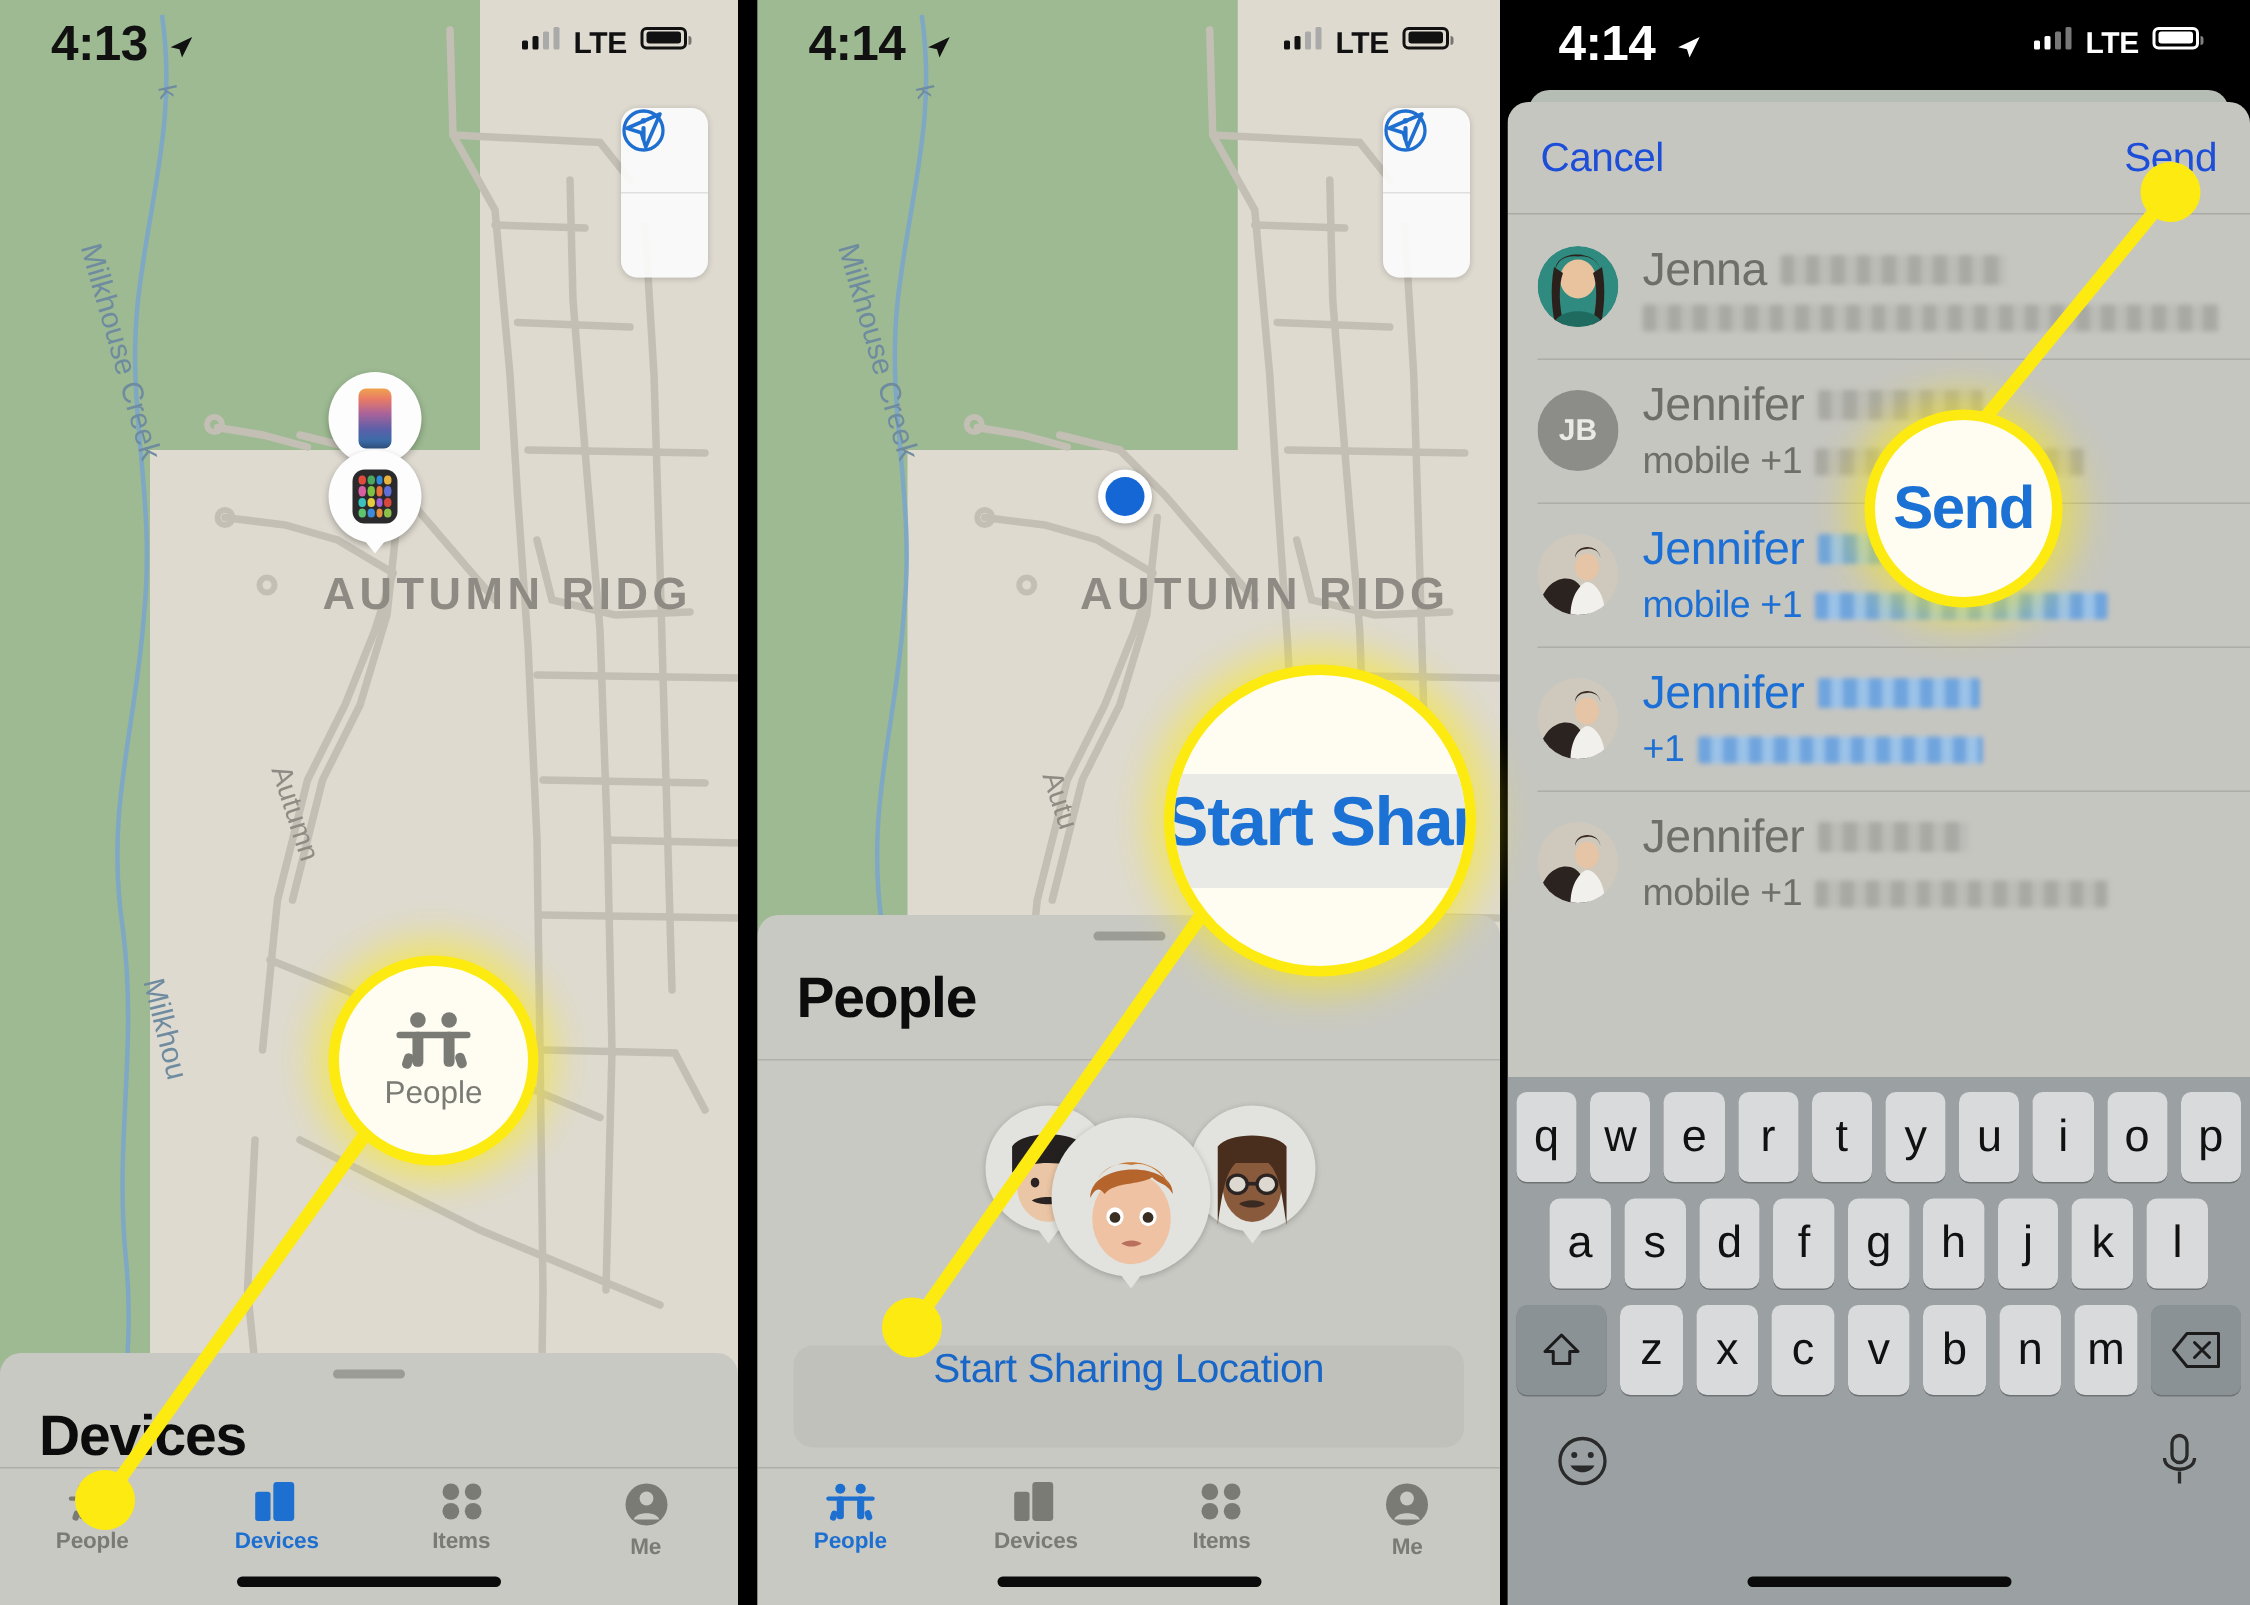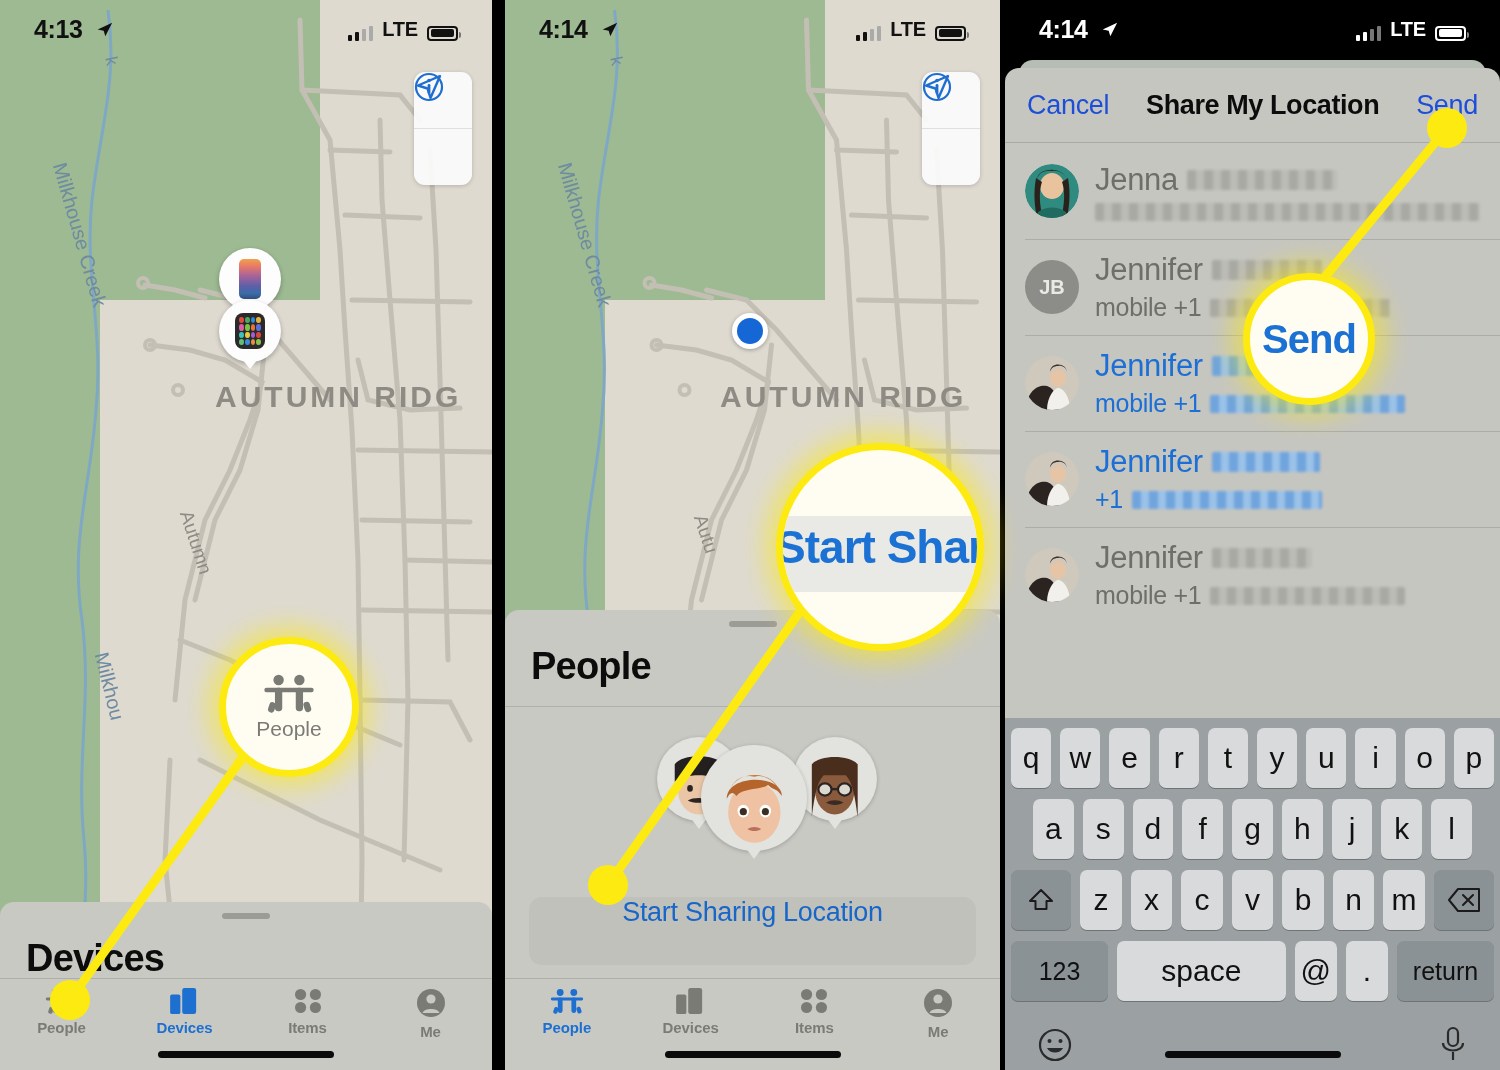--- a/index.html
+++ b/index.html
@@ -16,22 +16,22 @@
   #panel1 { left: 0;    width: 492px; }
   #panel2 { left: 505px; width: 495px; }
   #panel3 { left: 1005px; width: 495px; background:#000; }
 
   
   .statusbar {
     position: absolute; top: 0; left: 0; right: 0; height: 58px;
     display: flex; align-items: center; justify-content: space-between;
     padding: 0 34px 0 34px; z-index: 40;
   }
-  .sb-time { font-size: 25px; font-weight: 700; letter-spacing: -0.4px; display:flex; align-items:flex-end; gap:14px;}
-  .sb-right { display: flex; align-items: flex-end; gap: 9px; }
+  .sb-time { font-size: 33px; font-weight: 700; letter-spacing: -0.4px; display:flex; align-items:flex-end; gap:14px;}
+  .sb-right { display: flex; align-items: flex-start; gap: 9px; }
   .sb-loc { display:inline-block; transform: rotate(0deg); }
   .sb-lte { font-size: 20px; font-weight: 700; letter-spacing: -0.2px;}
   .bars { display: flex; align-items: flex-end; gap: 2.5px; height: 15px; }
   .bars i { display:block; width: 4.5px; border-radius: 1px; }
   .bars i:nth-child(1){ height: 6px; }
   .bars i:nth-child(2){ height: 9px; }
   .bars i:nth-child(3){ height: 12px; }
   .bars i:nth-child(4){ height: 15px; }
   .batt { position: relative; width: 31px; height: 15px; border-radius: 4px; border: 2px solid; display:flex; align-items:center;}
   .batt::after { content:""; position:absolute; right:-5px; top:4.5px; width:2.5px; height:6px; border-radius:0 2px 2px 0; background: currentColor; opacity:.5;}
@@ -603,21 +603,20 @@
             <span style="width:24px"></span>
           </span>
       </div>
     </div>
 
     <div class="backsheet"></div>
 
     <div class="modal">
       <div class="modal-nav">
         <div class="mn-side">Cancel</div>
-        <div class="mn-title">Share My Location</div>
         <div class="mn-side">Send</div>
       </div>
 
       <div class="rowline"></div>
 
       <div>
 
         <div class="contact">
           <div class="avatar">
             <svg viewBox="0 0 54 54" width="54" height="54">
@@ -760,27 +759,20 @@
           <div class="key">b</div>
           <div class="key">n</div>
           <div class="key">m</div>
           <div class="key dark wide">
             <svg width="34" height="26" viewBox="0 0 34 26">
                 <path d="M11 2 L32 2 L32 24 L11 24 L2 13 Z" fill="none" stroke="#1b1b1b" stroke-width="2" stroke-linejoin="round"></path>
                 <path d="M16 8 L26 18 M26 8 L16 18" stroke="#1b1b1b" stroke-width="2" stroke-linecap="round"></path>
               </svg>
           </div>
         </div>
-        <div class="krow r4">
-          <div class="key dark num">123</div>
-          <div class="key space">space</div>
-          <div class="key sm">@</div>
-          <div class="key sm">.</div>
-          <div class="key dark return">return</div>
-        </div>
         <div class="kbbottom">
           <div>
             <svg width="36" height="36" viewBox="0 0 36 36">
                 <circle cx="18" cy="18" r="15" fill="none" stroke="#2a2a2a" stroke-width="2.2"></circle>
                 <circle cx="12.5" cy="14" r="2" fill="#2a2a2a"></circle>
                 <circle cx="23.5" cy="14" r="2" fill="#2a2a2a"></circle>
                 <path d="M10 21 C13 27 23 27 26 21 Z" fill="#2a2a2a"></path>
               </svg>
           </div>
           <div>

